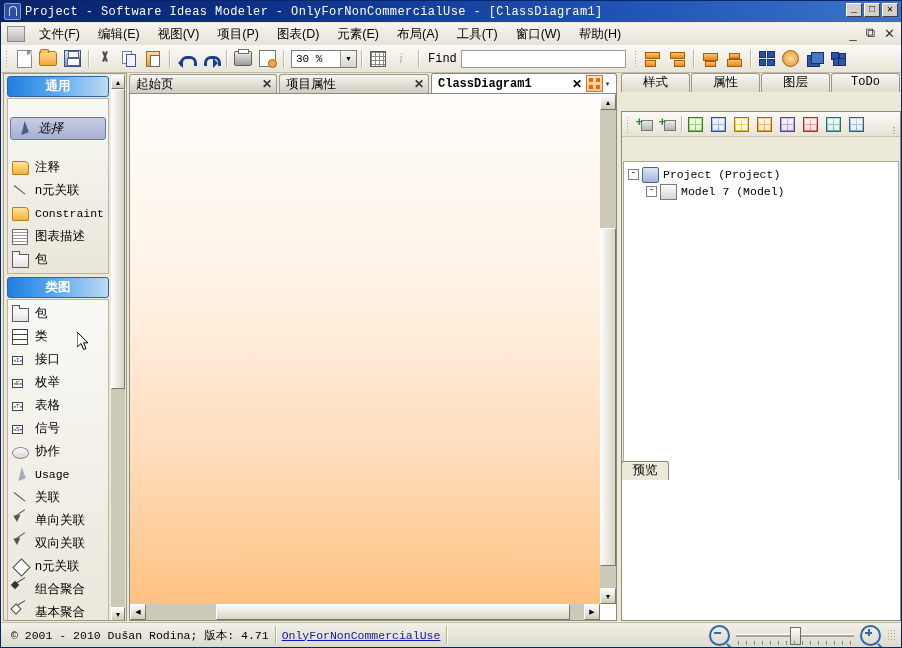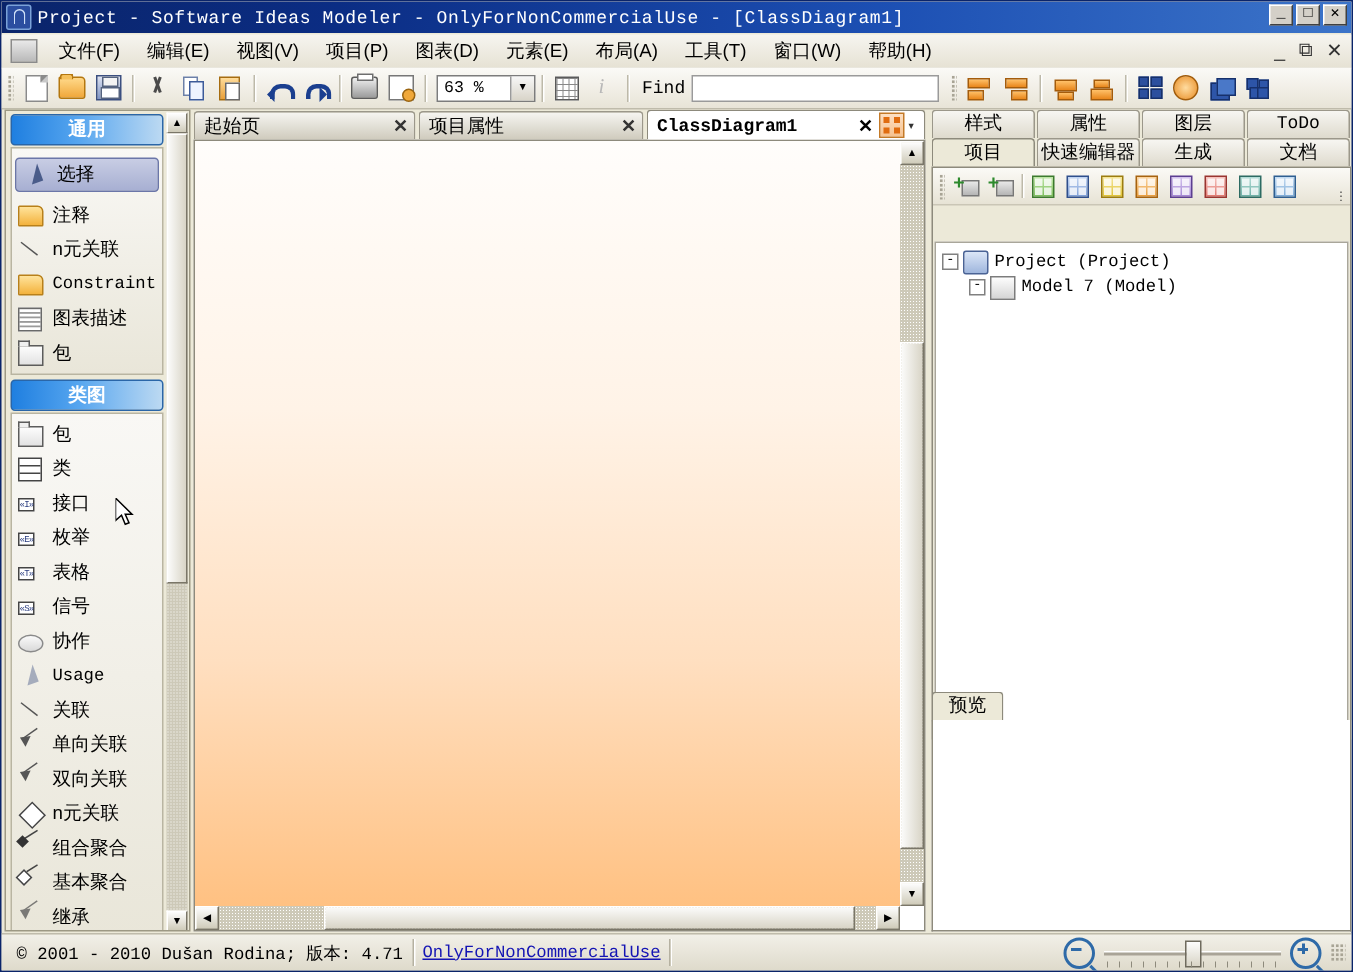--- a/index.html
+++ b/index.html
@@ -120,21 +120,21 @@
   .pal-inner{position:absolute;left:0;top:0;width:108px;height:100%;}
   .pal-header{height:19px;margin:2px 3px 1px 3px;
     background:linear-gradient(to right,#1f7fe0 0%,#57a6ef 45%,#bcd9f2 100%);
     border:1px solid #2a66a8;border-radius:3px;
     color:#fff;font-weight:bold;font-size:12.5px;text-align:center;line-height:19px;cursor:default;}
   .pal-group{margin:0 3px 3px 3px;border:1px solid #b9b5a2;
     background:linear-gradient(to bottom,#f9f8f5,#e9e6d9);padding:2px 0;}
   .pal-item{height:23px;display:flex;align-items:center;padding-left:4px;cursor:default;
     font-size:12.5px;color:#000;box-sizing:border-box;}
   .pal-item.sel{background:linear-gradient(to bottom,#c8cde4,#a7afd2);
-    border:1px solid #6b76a8;border-radius:3px;margin:4px 2px;}
+    border:1px solid #6b76a8;border-radius:3px;margin:16px 2px;font-style:italic;}
   .pal-ico{width:18px;height:17px;margin-right:5px;flex:0 0 auto;position:relative;}
   .pal-lbl{white-space:nowrap;}
   .pal-lbl.mono{font-family:"Liberation Mono",monospace;font-size:11.5px;}
 
   
   .g-arrow:before{content:"";position:absolute;left:4px;top:2px;width:0;height:0;
     border-width:0 0 12px 8px;border-style:solid;border-color:transparent transparent #4a5c8a transparent;
     transform:rotate(-20deg);}
   .g-note{width:15px;height:12px;background:linear-gradient(to bottom,#ffe39b,#f3b23c);
     border:1px solid #b8801a;margin-top:2px;border-radius:1px 4px 1px 1px;}
@@ -366,21 +366,21 @@
       </div>
     <div class="tb-sep"></div>
     <div class="tb-btn">
         <span class="ic ic-print"></span>
       </div>
     <div class="tb-btn">
         <span class="ic ic-preview"></span>
       </div>
     <div class="tb-sep"></div>
     <div class="zoomsel">
-      <span class="zval">63 %</span>
+      <span class="zval">30 %</span>
       <span class="zarw">▼</span>
     </div>
     <div class="tb-sep"></div>
     <div class="tb-btn">
         <span class="ic ic-grid"></span>
       </div>
     <div class="tb-btn">
         <span class="ic ic-info"></span>
       </div>
     <div class="tb-sep"></div>
@@ -607,26 +607,20 @@
       <div class="sbcorner"></div>
     </div>
   </div>
 
   <div class="right">
     <div class="rtabrow">
       <div class="rtab">样式</div>
       <div class="rtab">属性</div>
       <div class="rtab">图层</div>
       <div class="rtab mono">ToDo</div>
-    </div>
-    <div class="rtabrow">
-      <div class="rtab active">项目</div>
-      <div class="rtab">快速编辑器</div>
-      <div class="rtab">生成</div>
-      <div class="rtab">文档</div>
     </div>
 
     <div class="rpanel">
       <div class="rtoolbar">
         <div class="grip"></div>
         <div class="rtb-ico">
             <span class="addic"></span>
           </div>
         <div class="rtb-ico">
             <span class="addic"></span>

